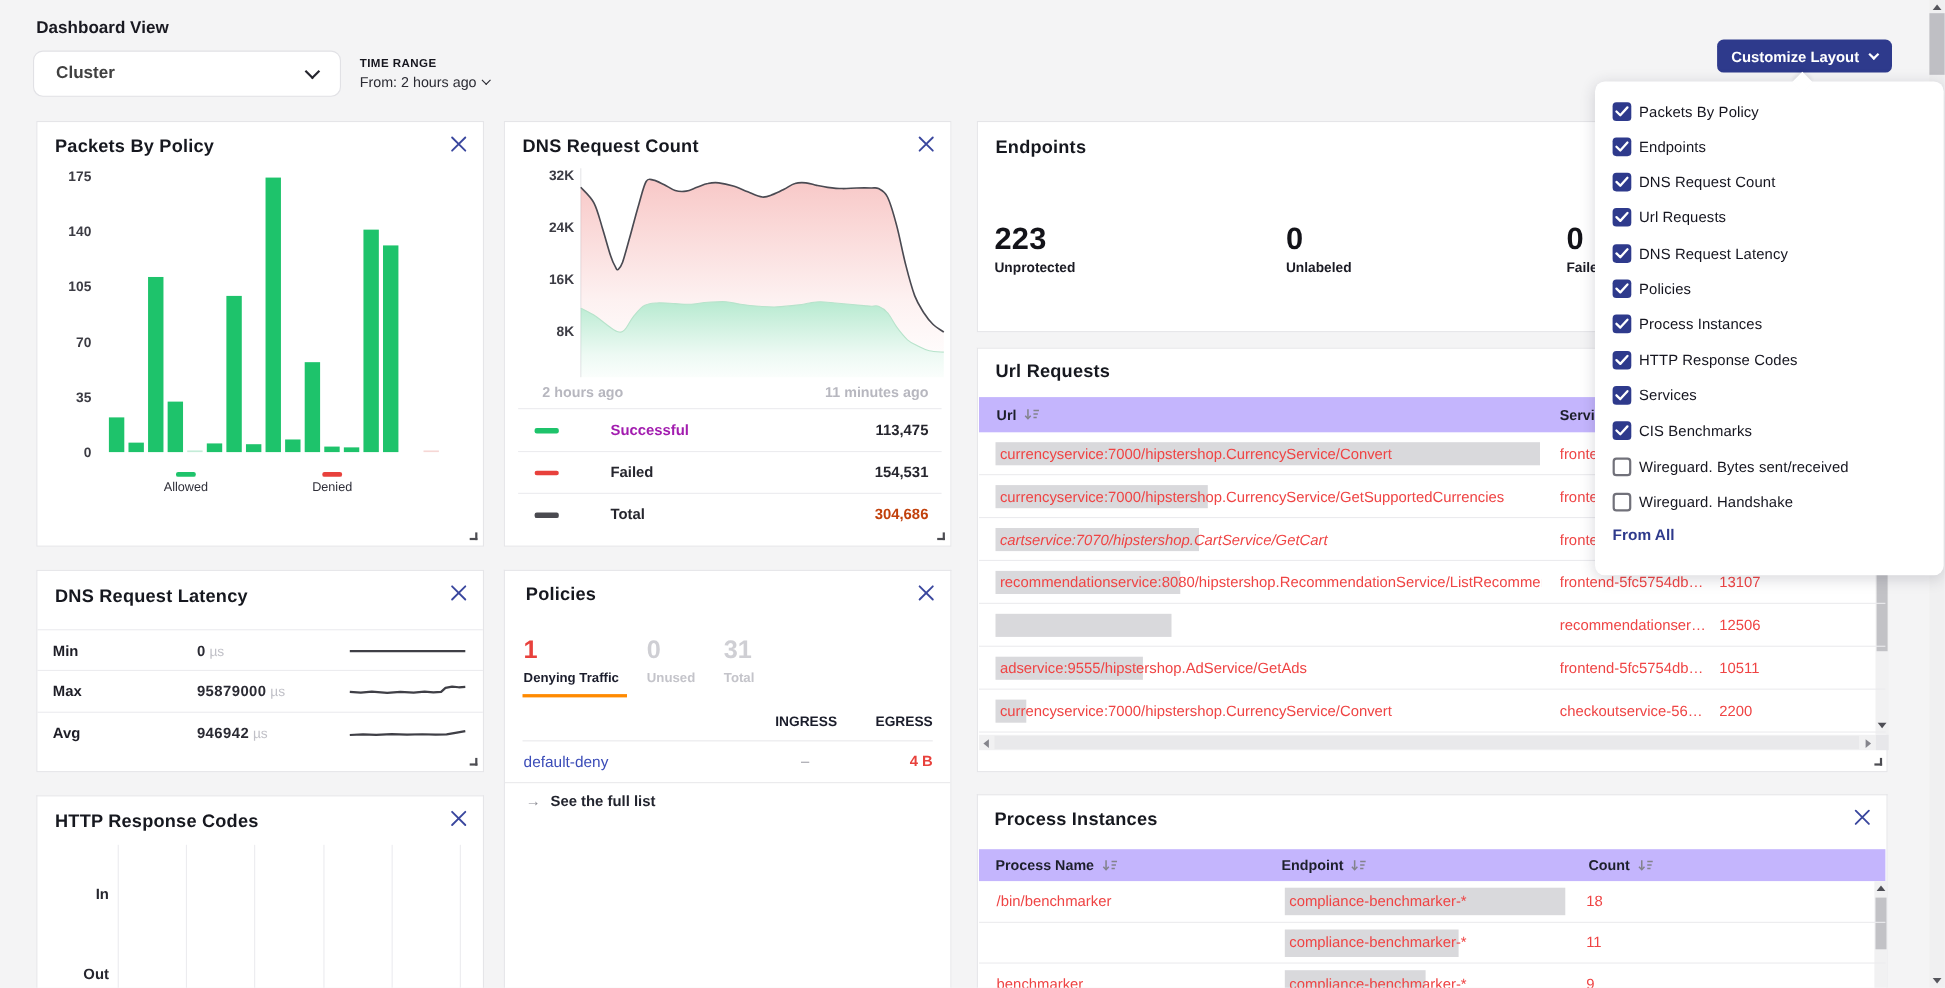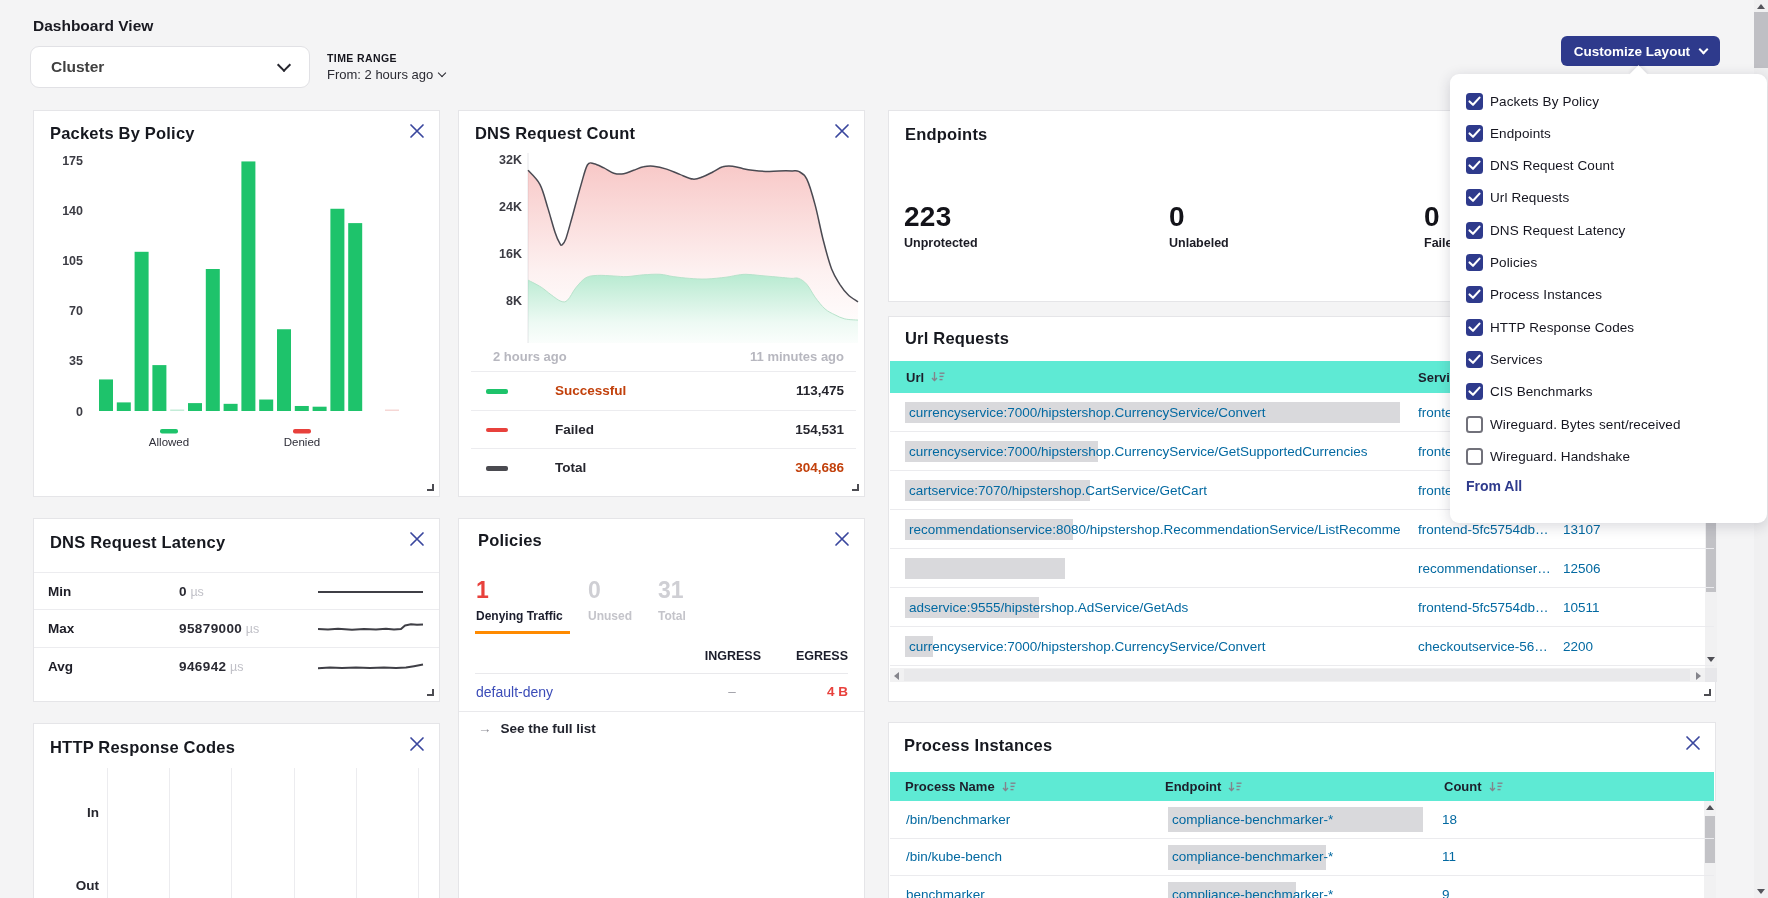--- a/index.html
+++ b/index.html
@@ -64,26 +64,26 @@
     position:absolute; left:0; width:100%; height:32px;
     display:flex; align-items:center; padding-left:16px; gap:7px; cursor:pointer;
   }
   .cb { width:17px; height:17px; border-radius:3.5px; flex:0 0 auto; position:relative; }
   .cb.on { background:#2e3a8c; }
   .cb.off { background:#fff; border:2px solid #71717a; }
   .cb svg { position:absolute; left:2px; top:3px; }
   .menu-item .mi-label { font-size:13.5px; font-weight:500; color:#15151f; letter-spacing:.1px; }
   .show-all { position:absolute; left:16px; font-size:14px; font-weight:700; color:#2e3a8c; cursor:pointer; }
   
-  .thead { position:absolute; left:1px; right:1px; background:#5eead4; }
+  .thead { position:absolute; left:1px; right:1px; background:#c4b5fd; }
   .th { position:absolute; top:0; height:100%; display:flex; align-items:center; gap:7px;
         font-size:13px; font-weight:700; color:#1d1f2b; cursor:pointer; }
   .trow { position:absolute; left:1px; right:1px; border-bottom:1px solid #ebebee; }
   .cell { position:absolute; top:0; height:100%; display:flex; align-items:center;
-          font-size:13.5px; font-weight:500; color:#0369a1; white-space:nowrap; }
+          font-size:13.5px; font-weight:500; color:#ef4444; white-space:nowrap; }
   .databar { position:absolute; background:#d9d9dc; }
   
   .sb-track { position:absolute; background:#f1f1f2; }
   .sb-thumb { position:absolute; background:#c2c2c6; }
   .sb-arrow { position:absolute; width:0; height:0; }
   .page-scrollbar { position:absolute; right:0; top:0; width:14px; height:898px; background:#f0f0f1; z-index:5; }
   
   .tab { position:absolute; cursor:pointer; }
   .tab .num { font-size:23px; font-weight:700; }
   .tab .tl  { margin-top:5px; font-size:12px; font-weight:700; }
@@ -185,21 +185,21 @@
       <path d="M69.0 169.1C71.2 170.3,78.4 173.7,82.2 176.2C86.0 178.6,88.8 181.5,92.1 183.8C95.4 186.2,99.3 189.4,102.0 190.3C104.8 191.2,106.1 191.4,108.6 189.1C111.1 186.9,113.8 180.5,116.8 176.8C119.9 173.1,123.2 168.8,126.8 166.8C130.3 164.7,133.6 164.7,138.3 164.4C143.0 164.1,149.9 164.8,154.8 165.0C159.8 165.2,163.1 165.8,168.0 165.6C172.9 165.4,179.0 164.2,184.5 163.8C190.0 163.5,196.1 163.0,201.0 163.3C205.9 163.6,209.3 164.9,214.2 165.6C219.1 166.3,225.2 167.0,230.7 167.4C236.2 167.8,241.2 168.2,247.2 168.0C253.3 167.8,262.1 166.8,267.0 166.2C271.9 165.6,273.6 164.9,276.9 164.4C280.2 163.9,282.9 163.3,286.8 163.3C290.7 163.3,295.6 164.0,300.0 164.4C304.4 164.8,308.8 165.2,313.2 165.6C317.6 166.0,323.1 166.5,326.4 166.8C329.7 167.1,330.8 167.3,333.0 167.4C335.2 167.5,337.1 166.4,339.6 167.4C342.1 168.4,345.1 170.1,347.8 173.3C350.6 176.4,353.1 182.1,356.1 186.2C359.1 190.3,362.7 195.0,366.0 197.9C369.3 200.9,372.6 202.1,375.9 203.8C379.2 205.5,382.0 207.0,385.8 207.9C389.6 208.8,396.8 208.9,399.0 209.1L399 232L69 232Z" fill="url(#gradGreen)"></path>
       <path d="M69.0 59.3C71.0 61.6,77.6 67.1,80.9 73.4C84.2 79.6,86.3 88.8,88.8 96.9C91.3 104.9,94.1 115.7,96.1 121.5C98.0 127.4,99.5 130.1,100.7 132.1C101.8 134.2,101.9 134.7,103.0 133.9C104.0 133.1,105.2 132.3,107.0 127.4C108.7 122.5,111.1 113.3,113.6 104.5C116.0 95.7,119.3 83.0,121.8 74.6C124.3 66.1,126.2 57.6,128.4 54.0C130.6 50.4,132.3 52.3,135.0 52.8C137.8 53.3,141.6 55.4,144.9 56.9C148.2 58.5,151.5 61.2,154.8 62.2C158.1 63.2,161.4 63.3,164.7 62.8C168.0 62.3,171.3 60.5,174.6 59.3C177.9 58.1,181.2 56.4,184.5 55.8C187.8 55.1,190.6 54.8,194.4 55.2C198.3 55.6,203.2 56.7,207.6 58.1C212.0 59.5,216.4 61.7,220.8 63.4C225.2 65.1,230.2 67.7,234.0 68.1C237.8 68.5,240.6 66.9,243.9 65.7C247.2 64.6,250.5 62.7,253.8 61.0C257.1 59.4,260.4 56.7,263.7 55.8C267.0 54.8,270.3 54.9,273.6 55.2C276.9 55.5,280.2 56.8,283.5 57.5C286.8 58.2,289.5 58.8,293.4 59.3C297.3 59.8,302.2 60.4,306.6 60.4C311.0 60.5,315.4 60.0,319.8 59.9C324.2 59.8,329.7 59.8,333.0 59.9C336.3 60.0,337.1 59.1,339.6 60.4C342.1 61.8,345.1 62.5,347.8 68.1C350.6 73.7,353.4 83.7,356.1 93.9C358.9 104.2,361.6 119.1,364.4 129.8C367.1 140.4,369.9 150.7,372.6 158.0C375.4 165.2,378.1 168.9,380.8 173.3C383.6 177.6,386.1 180.9,389.1 183.8C392.1 186.8,397.4 189.7,399.0 190.9L399.0 209.1C396.8 208.9,389.6 208.8,385.8 207.9C382.0 207.0,379.2 205.5,375.9 203.8C372.6 202.1,369.3 200.9,366.0 197.9C362.7 195.0,359.1 190.3,356.1 186.2C353.1 182.1,350.6 176.4,347.8 173.3C345.1 170.1,342.1 168.4,339.6 167.4C337.1 166.4,335.2 167.5,333.0 167.4C330.8 167.3,329.7 167.1,326.4 166.8C323.1 166.5,317.6 166.0,313.2 165.6C308.8 165.2,304.4 164.8,300.0 164.4C295.6 164.0,290.7 163.3,286.8 163.3C282.9 163.3,280.2 163.9,276.9 164.4C273.6 164.9,271.9 165.6,267.0 166.2C262.1 166.8,253.3 167.8,247.2 168.0C241.2 168.2,236.2 167.8,230.7 167.4C225.2 167.0,219.1 166.3,214.2 165.6C209.3 164.9,205.9 163.6,201.0 163.3C196.1 163.0,190.0 163.5,184.5 163.8C179.0 164.2,172.9 165.4,168.0 165.6C163.1 165.8,159.8 165.2,154.8 165.0C149.9 164.8,143.0 164.1,138.3 164.4C133.6 164.7,130.3 164.7,126.8 166.8C123.2 168.8,119.9 173.1,116.8 176.8C113.8 180.5,111.1 186.9,108.6 189.1C106.1 191.4,104.8 191.2,102.0 190.3C99.3 189.4,95.4 186.2,92.1 183.8C88.8 181.5,86.0 178.6,82.2 176.2C78.4 173.7,71.2 170.3,69.0 169.1Z" fill="url(#gradRed)"></path>
       <path d="M69.0 169.1C71.2 170.3,78.4 173.7,82.2 176.2C86.0 178.6,88.8 181.5,92.1 183.8C95.4 186.2,99.3 189.4,102.0 190.3C104.8 191.2,106.1 191.4,108.6 189.1C111.1 186.9,113.8 180.5,116.8 176.8C119.9 173.1,123.2 168.8,126.8 166.8C130.3 164.7,133.6 164.7,138.3 164.4C143.0 164.1,149.9 164.8,154.8 165.0C159.8 165.2,163.1 165.8,168.0 165.6C172.9 165.4,179.0 164.2,184.5 163.8C190.0 163.5,196.1 163.0,201.0 163.3C205.9 163.6,209.3 164.9,214.2 165.6C219.1 166.3,225.2 167.0,230.7 167.4C236.2 167.8,241.2 168.2,247.2 168.0C253.3 167.8,262.1 166.8,267.0 166.2C271.9 165.6,273.6 164.9,276.9 164.4C280.2 163.9,282.9 163.3,286.8 163.3C290.7 163.3,295.6 164.0,300.0 164.4C304.4 164.8,308.8 165.2,313.2 165.6C317.6 166.0,323.1 166.5,326.4 166.8C329.7 167.1,330.8 167.3,333.0 167.4C335.2 167.5,337.1 166.4,339.6 167.4C342.1 168.4,345.1 170.1,347.8 173.3C350.6 176.4,353.1 182.1,356.1 186.2C359.1 190.3,362.7 195.0,366.0 197.9C369.3 200.9,372.6 202.1,375.9 203.8C379.2 205.5,382.0 207.0,385.8 207.9C389.6 208.8,396.8 208.9,399.0 209.1" stroke="#b7e3cb" stroke-width="1" fill="none"></path>
       <path d="M69.0 59.3C71.0 61.6,77.6 67.1,80.9 73.4C84.2 79.6,86.3 88.8,88.8 96.9C91.3 104.9,94.1 115.7,96.1 121.5C98.0 127.4,99.5 130.1,100.7 132.1C101.8 134.2,101.9 134.7,103.0 133.9C104.0 133.1,105.2 132.3,107.0 127.4C108.7 122.5,111.1 113.3,113.6 104.5C116.0 95.7,119.3 83.0,121.8 74.6C124.3 66.1,126.2 57.6,128.4 54.0C130.6 50.4,132.3 52.3,135.0 52.8C137.8 53.3,141.6 55.4,144.9 56.9C148.2 58.5,151.5 61.2,154.8 62.2C158.1 63.2,161.4 63.3,164.7 62.8C168.0 62.3,171.3 60.5,174.6 59.3C177.9 58.1,181.2 56.4,184.5 55.8C187.8 55.1,190.6 54.8,194.4 55.2C198.3 55.6,203.2 56.7,207.6 58.1C212.0 59.5,216.4 61.7,220.8 63.4C225.2 65.1,230.2 67.7,234.0 68.1C237.8 68.5,240.6 66.9,243.9 65.7C247.2 64.6,250.5 62.7,253.8 61.0C257.1 59.4,260.4 56.7,263.7 55.8C267.0 54.8,270.3 54.9,273.6 55.2C276.9 55.5,280.2 56.8,283.5 57.5C286.8 58.2,289.5 58.8,293.4 59.3C297.3 59.8,302.2 60.4,306.6 60.4C311.0 60.5,315.4 60.0,319.8 59.9C324.2 59.8,329.7 59.8,333.0 59.9C336.3 60.0,337.1 59.1,339.6 60.4C342.1 61.8,345.1 62.5,347.8 68.1C350.6 73.7,353.4 83.7,356.1 93.9C358.9 104.2,361.6 119.1,364.4 129.8C367.1 140.4,369.9 150.7,372.6 158.0C375.4 165.2,378.1 168.9,380.8 173.3C383.6 177.6,386.1 180.9,389.1 183.8C392.1 186.8,397.4 189.7,399.0 190.9" stroke="#4a4a52" stroke-width="1.5" fill="none"></path>
       <text x="34" y="250" font-size="13" font-weight="600" fill="#b7b7bf">2 hours ago</text>
       <text x="385" y="250" text-anchor="end" font-size="13" font-weight="600" fill="#b7b7bf">11 minutes ago</text>
     </svg>
   <div id="dnscount-legend" style="position:absolute;left:0;top:260px;width:100%;">
       <div style="position: absolute; left: 12px; right: 8px; top: 0px; height: 38.6px; border-top: 1px solid rgb(236, 236, 239);">
         <span style="position: absolute; left: 15px; top: 17px; width: 22px; height: 4.5px; border-radius: 2px; background: rgb(30, 195, 107);"></span>
-        <span style="position: absolute; left: 84px; top: 11px; font-size: 13.5px; font-weight: 600; color: #c2410c;">Successful</span>
+        <span style="position: absolute; left: 84px; top: 11px; font-size: 13.5px; font-weight: 600; color: #a21caf;">Successful</span>
         <span style="position: absolute; right: 12px; top: 11px; font-size: 13.5px; font-weight: 600; color: rgb(38, 38, 46);">113,475</span>
       </div>
       <div style="position: absolute; left: 12px; right: 8px; top: 38.6px; height: 38.6px; border-top: 1px solid rgb(236, 236, 239);">
         <span style="position: absolute; left: 15px; top: 17px; width: 22px; height: 4.5px; border-radius: 2px; background: rgb(232, 65, 60);"></span>
         <span style="position: absolute; left: 84px; top: 11px; font-size: 13.5px; font-weight: 600; color: rgb(38, 38, 46);">Failed</span>
         <span style="position: absolute; right: 12px; top: 11px; font-size: 13.5px; font-weight: 600; color: rgb(38, 38, 46);">154,531</span>
       </div>
       <div style="position: absolute; left: 12px; right: 8px; top: 77.2px; height: 38.6px; border-top: 1px solid rgb(236, 236, 239);">
         <span style="position: absolute; left: 15px; top: 17px; width: 22px; height: 4.5px; border-radius: 2px; background: rgb(74, 74, 80);"></span>
         <span style="position: absolute; left: 84px; top: 11px; font-size: 13.5px; font-weight: 600; color: rgb(38, 38, 46);">Total</span>
@@ -292,21 +292,21 @@
       <div class="cell" style="left: 673px; width: 90px;"></div>
     </div>
     <div class="trow" style="top: 115px; height: 39px;">
       <div class="databar" style="left: 15px; top: 9px; height: 21px; width: 193px;"></div>
       <div class="cell" style="left: 19px; width: 492px; overflow: hidden;">currencyservice:7000/hipstershop.CurrencyService/GetSupportedCurrencies</div>
       <div class="cell" style="left: 528px; width: 134px; overflow: hidden; text-overflow: ellipsis; display: block; line-height: 39px;">frontend-5fc5754db…</div>
       <div class="cell" style="left: 673px; width: 90px;"></div>
     </div>
     <div class="trow" style="top: 154px; height: 39px;">
       <div class="databar" style="left: 15px; top: 9px; height: 21px; width: 185px;"></div>
-      <div class="cell" style="left: 19px; width: 492px; overflow: hidden;">cartservice:7070/hipstershop.CartService/GetCart</div>
+      <div class="cell" style="left: 19px; width: 492px; overflow: hidden; font-style: italic;">cartservice:7070/hipstershop.CartService/GetCart</div>
       <div class="cell" style="left: 528px; width: 134px; overflow: hidden; text-overflow: ellipsis; display: block; line-height: 39px;">frontend-5fc5754db…</div>
       <div class="cell" style="left: 673px; width: 90px;"></div>
     </div>
     <div class="trow" style="top: 193px; height: 39px;">
       <div class="databar" style="left: 15px; top: 9px; height: 21px; width: 168px;"></div>
       <div class="cell" style="left: 19px; width: 492px; overflow: hidden;">recommendationservice:8080/hipstershop.RecommendationService/ListRecommendations</div>
       <div class="cell" style="left: 528px; width: 134px; overflow: hidden; text-overflow: ellipsis; display: block; line-height: 39px;">frontend-5fc5754db…</div>
       <div class="cell" style="left: 673px; width: 90px;">13107</div>
     </div>
     <div class="trow" style="top: 232px; height: 39px;">
@@ -460,21 +460,20 @@
     <span class="sb-arrow" style="left:2px;top:4px;border-left:4px solid transparent;border-right:4px solid transparent;border-bottom:5px solid #4e4e55;"></span>
     <div class="sb-thumb" style="left:1px;top:15px;width:10px;height:47px;"></div>
   </div>
 <div class="trow" style="top: 78px; height: 37.5px;">
       <div class="cell" style="left: 16px; width: 250px;">/bin/benchmarker</div>
       <div class="databar" style="left: 278px; top: 6px; height: 25px; width: 255px;"></div>
       <div class="cell" style="left: 282px; width: 270px;">compliance-benchmarker-*</div>
       <div class="cell" style="left: 552px; width: 80px;">18</div>
     </div>
     <div class="trow" style="top: 115.5px; height: 37.5px;">
-      <div class="cell" style="left: 16px; width: 250px;">/bin/kube-bench</div>
       <div class="databar" style="left: 278px; top: 6px; height: 25px; width: 158px;"></div>
       <div class="cell" style="left: 282px; width: 270px;">compliance-benchmarker-*</div>
       <div class="cell" style="left: 552px; width: 80px;">11</div>
     </div>
     <div class="trow" style="top: 153px; height: 37.5px;">
       <div class="cell" style="left: 16px; width: 250px;">benchmarker</div>
       <div class="databar" style="left: 278px; top: 6px; height: 25px; width: 128px;"></div>
       <div class="cell" style="left: 282px; width: 270px;">compliance-benchmarker-*</div>
       <div class="cell" style="left: 552px; width: 80px;">9</div>
     </div>

